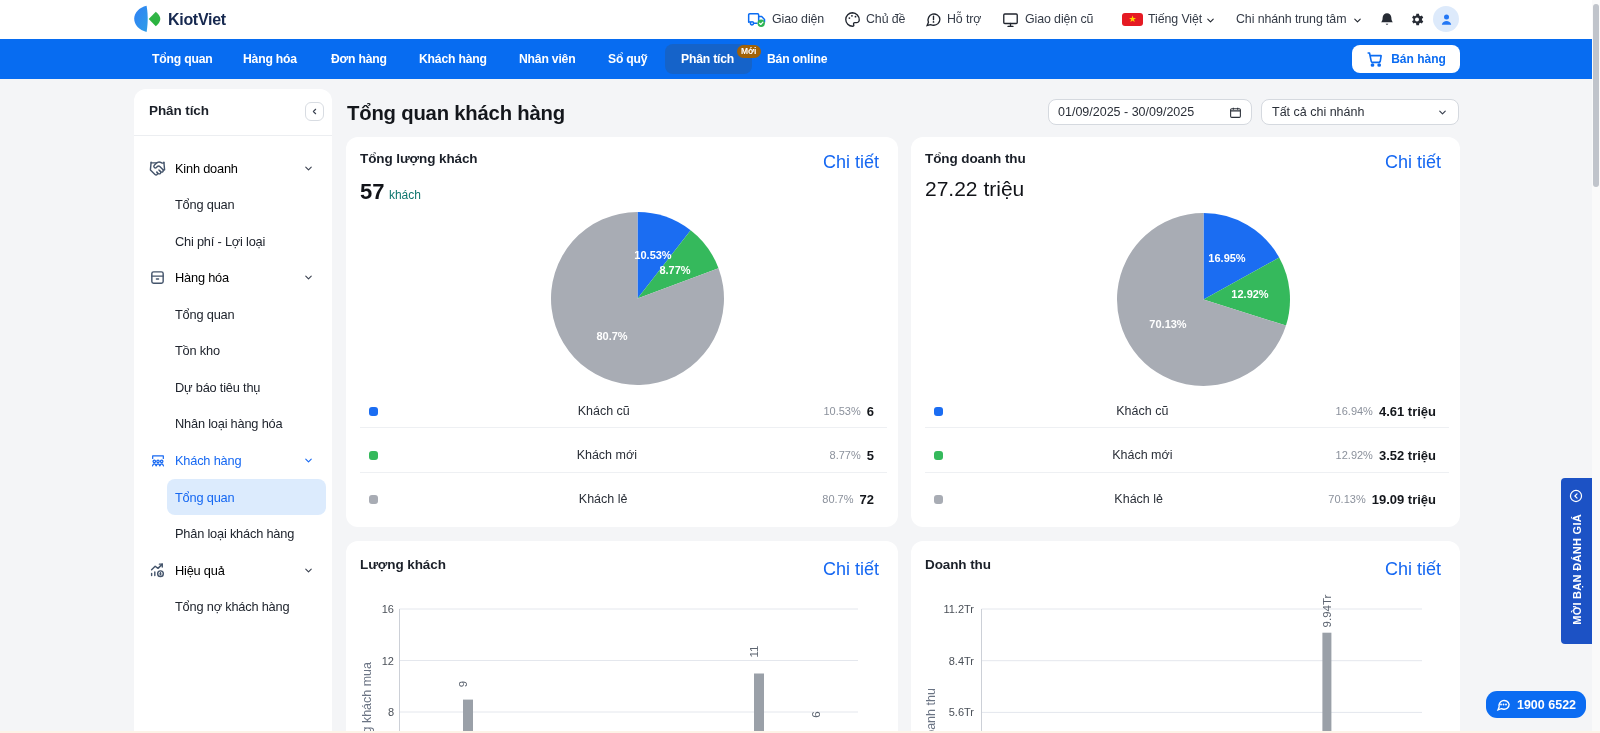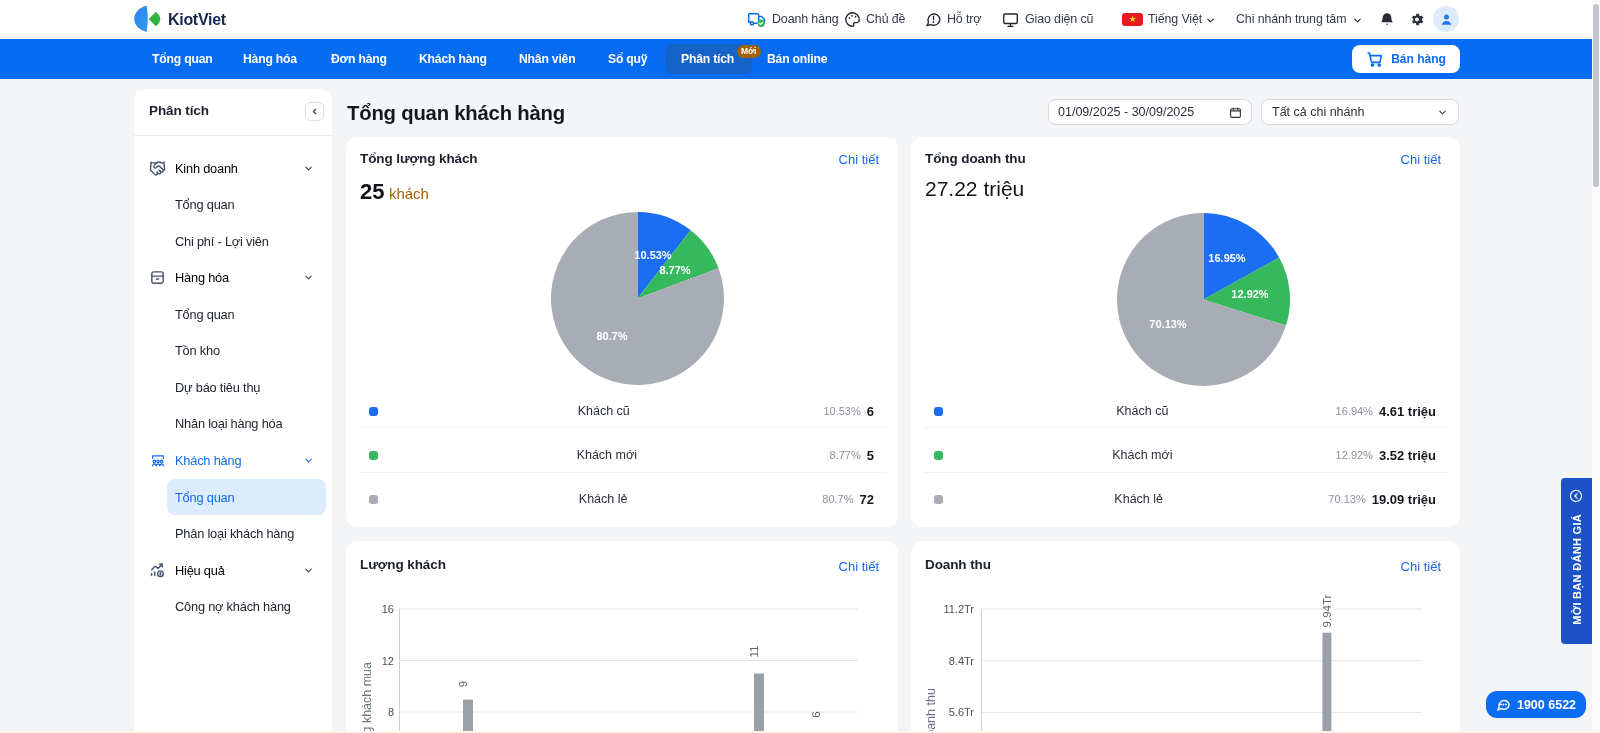--- a/index.html
+++ b/index.html
@@ -6,21 +6,21 @@
   * { margin:0; padding:0; box-sizing:border-box; }
   html,body { width:1600px; height:733px; overflow:hidden; font-family:"Liberation Sans", sans-serif; background:#f4f5f7; }
   .hdr { position:absolute; left:0; top:0; width:1592px; height:39px; background:#ffffff; }
   .nav { position:absolute; left:0; top:39px; width:1592px; height:40px; background:#076cf1; }
   .sbar { position:absolute; left:134px; top:89px; width:198px; height:660px; background:#ffffff; border-radius:12px 12px 0 0; }
   .card { position:absolute; background:#ffffff; border-radius:12px; }
   
   .hitem { display:flex; align-items:center; gap:7px; color:#343b47; font-size:12.4px; letter-spacing:-0.1px; }
   
   .nitem { color:#ffffff; font-size:12.2px; font-weight:bold; letter-spacing:-0.2px; }
-  .link { color:#1668f2; font-size:13px;margin-left:31px; }
+  .link { color:#1668f2; font-size:18px;margin-left:31px; }
   .ct { font-size:13.5px; font-weight:bold; color:#1b2029; letter-spacing:-0.1px; }
   .mi { position:absolute; left:0; width:198px; height:24px; display:flex; align-items:center; }
   .mic { position:absolute; left:15px; }
   .mt { position:absolute; left:41px; font-size:12.8px; letter-spacing:-0.2px; white-space:nowrap; }
   .mt.c { color:#20252e; }
   .chv { position:absolute; right:18px; }
   .lgrow { position:absolute; left:23px; right:24px; height:44px; display:flex; align-items:center;text-align:center; }
   .lgsq { width:9px; height:9px; border-radius:3px; margin-right:6px; }
   .lgl { font-size:12.5px; color:#2a2f38; flex:1; }
   .lgp { font-size:11px; color:#8b919c; margin-right:6px; }
@@ -51,21 +51,21 @@
   <svg style="position:absolute;left:747px;top:11px" width="20" height="17" viewBox="0 0 24 20">
     <g fill="none" stroke="#0b6cf2" stroke-width="1.8" stroke-linecap="round" stroke-linejoin="round">
       <path d="M2 13V4.5a1.3 1.3 0 0 1 1.3-1.3h9.4a1.3 1.3 0 0 1 1.3 1.3V13"></path>
       <path d="M14 6.5h3.6L21 10v3h-2"></path>
       <circle cx="6" cy="14.6" r="1.9"></circle>
         <path d="M2 13h2M8 14.6h4"></path>
     </g>
     <circle cx="17" cy="14.5" r="4.4" fill="#2db553"></circle>
     <path d="M15 14.5l1.5 1.5 2.6-2.8" fill="none" stroke="#fff" stroke-width="1.4" stroke-linecap="round" stroke-linejoin="round"></path>
   </svg>
-  <div class="hitem" style="position:absolute;left:772px;top:12px">Doanh hàng</div>
+  <div class="hitem" style="position:absolute;left:772px;top:12px">Giao diện</div>
 
   <svg style="position:absolute;left:844px;top:11px" width="17" height="17" viewBox="0 0 24 24" fill="none" stroke="#20252e" stroke-width="1.9">
     <path d="M12 2.5a9.5 9.5 0 0 0 0 19c1.6 0 2.2-1 1.7-2.1-.6-1.4-.2-2.9 1.6-2.9h2.4a3.8 3.8 0 0 0 3.8-3.9A9.8 9.8 0 0 0 12 2.5z"></path>
     <circle cx="7.6" cy="10" r="1.25" fill="#20252e" stroke="none"></circle>
       <circle cx="11.2" cy="6.8" r="1.25" fill="#20252e" stroke="none"></circle>
       <circle cx="16.2" cy="8.1" r="1.25" fill="#20252e" stroke="none"></circle>
   </svg>
   <div class="hitem" style="position:absolute;left:866px;top:12px">Chủ đề</div>
 
   <svg style="position:absolute;left:925px;top:11px" width="17" height="17" viewBox="0 0 24 24" fill="none" stroke="#20252e" stroke-width="1.9">
@@ -150,21 +150,21 @@
       </svg>
     <span class="mt">Kinh doanh</span>
       <svg class="chv" width="11" height="11" viewBox="0 0 24 24" fill="none" stroke="#3a4150" stroke-width="2.4" stroke-linecap="round" stroke-linejoin="round">
         <path d="M6 9l6 6 6-6"></path>
       </svg>
   </div>
   <div class="mi" style="top:103px">
       <span class="mt c">Tổng quan</span>
     </div>
   <div class="mi" style="top:140px">
-      <span class="mt c">Chi phí - Lợi viên</span>
+      <span class="mt c">Chi phí - Lợi loại</span>
     </div>
   <div class="mi" style="top:176px">
     <svg class="mic" width="17" height="17" viewBox="0 0 24 24" fill="none" stroke="#44546b" stroke-width="2" stroke-linecap="round" stroke-linejoin="round">
         <rect x="4" y="4" width="16" height="16" rx="2.5"></rect>
         <path d="M4 10h16M10.5 14h3"></path>
       </svg>
     <span class="mt">Hàng hóa</span>
       <svg class="chv" width="11" height="11" viewBox="0 0 24 24" fill="none" stroke="#3a4150" stroke-width="2.4" stroke-linecap="round" stroke-linejoin="round">
         <path d="M6 9l6 6 6-6"></path>
       </svg>
@@ -208,21 +208,21 @@
       </svg>
     <span class="mt">Hiệu quả</span>
       <svg class="chv" width="11" height="11" viewBox="0 0 24 24" fill="none" stroke="#3a4150" stroke-width="2.4" stroke-linecap="round" stroke-linejoin="round">
         <path d="M6 9l6 6 6-6"></path>
       </svg>
   </div>
   <div class="mi" style="top:432px">
       <span class="mt c">Phân loại khách hàng</span>
     </div>
   <div class="mi" style="top:505px">
-      <span class="mt c">Công nợ khách hàng</span>
+      <span class="mt c">Tổng nợ khách hàng</span>
     </div>
 </div>
 
 <div style="position:absolute;left:347px;top:102px;font-size:20.3px;font-weight:bold;color:#14171c;letter-spacing:-0.2px">Tổng quan khách hàng</div>
 
 <div style="position:absolute;left:1048px;top:99px;width:204px;height:26px;background:#fff;border:1px solid #d5d9df;border-radius:8px;display:flex;align-items:center;padding:0 9px;gap:8px">
   <span style="font-size:12.5px;color:#2a2f38;flex:1">01/09/2025 - 30/09/2025</span>
   <svg width="13" height="13" viewBox="0 0 24 24" fill="none" stroke="#2a2f38" stroke-width="2">
       <rect x="3" y="5" width="18" height="16" rx="2"></rect>
       <path d="M8 3v4M16 3v4M3 9h18"></path>
@@ -232,21 +232,21 @@
 <div style="position:absolute;left:1261px;top:99px;width:198px;height:26px;background:#fff;border:1px solid #d5d9df;border-radius:8px;display:flex;align-items:center;padding:0 10px">
   <span style="font-size:12.5px;color:#2a2f38;flex:1">Tất cả chi nhánh</span>
   <svg width="11" height="11" viewBox="0 0 24 24" fill="none" stroke="#3a4150" stroke-width="2.6" stroke-linecap="round" stroke-linejoin="round">
       <path d="M6 9l6 6 6-6"></path>
     </svg>
 </div>
 
 <div class="card" id="c1" style="left:346px;top:137px;width:552px;height:390px">
   <div class="ct" style="position:absolute;left:14px;top:14px">Tổng lượng khách</div>
   <div class="link" style="position:absolute;right:19px;top:15px">Chi tiết</div>
-  <div style="position:absolute;left:14px;top:42px"><span style="font-size:22px;font-weight:bold;color:#111318">25</span> <span style="font-size:15px;color:#a16207">khách</span></div>
+  <div style="position:absolute;left:14px;top:42px"><span style="font-size:22px;font-weight:bold;color:#111318">57</span> <span style="font-size:12px;color:#0f766e">khách</span></div>
 
   <svg style="position:absolute;left:196px;top:66px" width="191" height="191" viewBox="0 0 191 191">
     <path d="M95.5 95.5 L95.50 9 A86.5 86.5 0 0 1 148.65 27.25 Z" fill="#1b6df2"></path>
     <path d="M95.5 95.5 L148.65 27.25 A86.5 86.5 0 0 1 176.51 65.18 Z" fill="#35b95c"></path>
     <path d="M95.5 95.5 L176.51 65.18 A86.5 86.5 0 1 1 95.50 9 Z" fill="#a8acb4"></path>
   </svg>
   <div class="plabel" style="left:307px;top:117.5px">10.53%</div>
   <div class="plabel" style="left:329px;top:133px">8.77%</div>
   <div class="plabel" style="left:266px;top:199px">80.7%</div>
 

